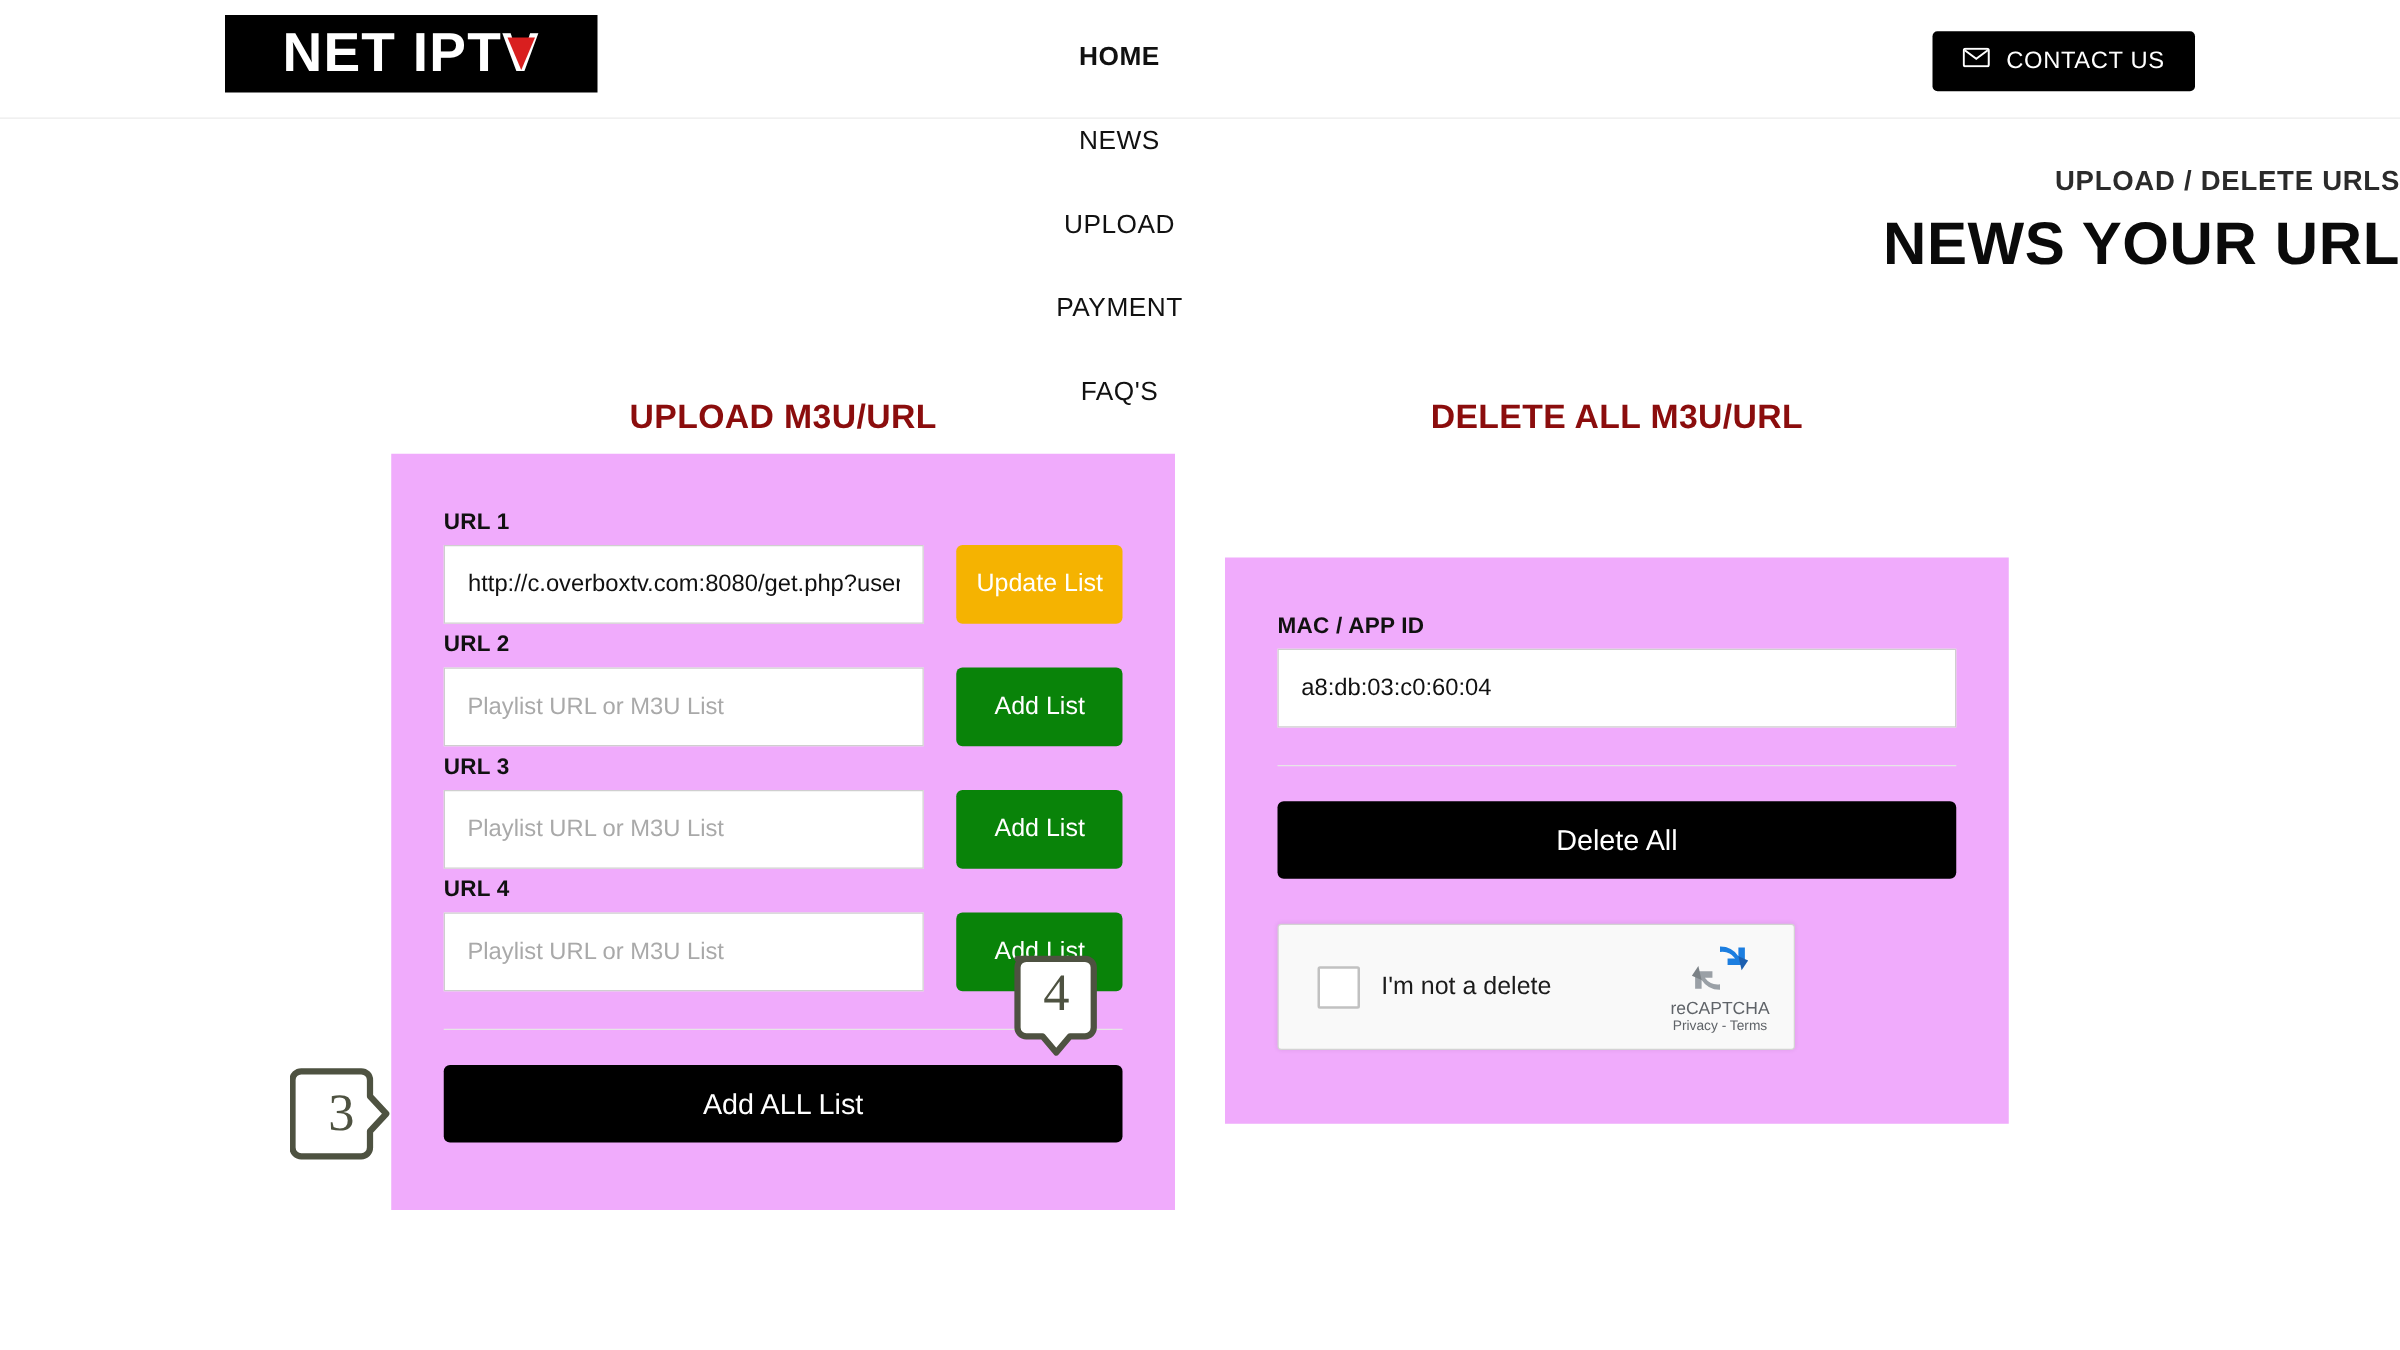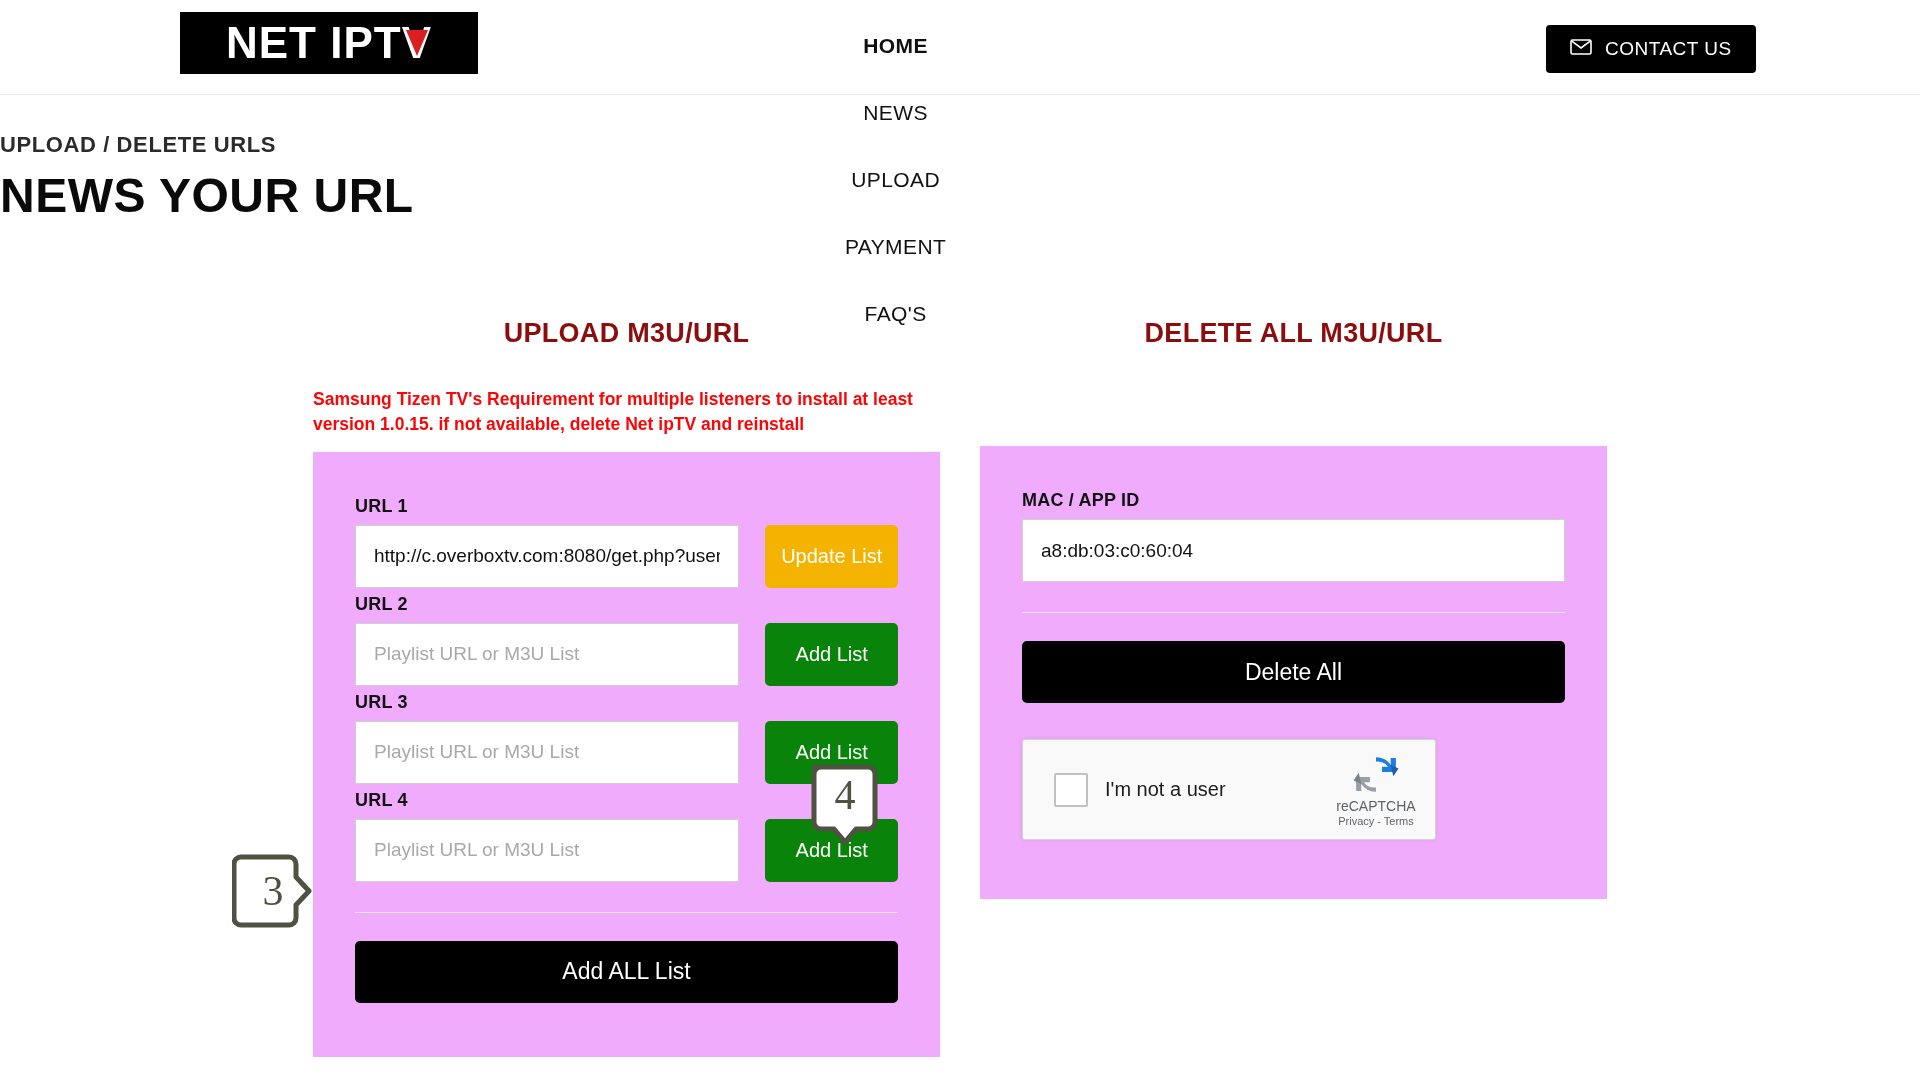--- a/index.html
+++ b/index.html
@@ -90,21 +90,21 @@
     gap: 13px;
     font-size: 19px;
     letter-spacing: 0.5px;
     cursor: pointer;
     font-family: "Liberation Sans", sans-serif;
     white-space: nowrap;
   }
   .env-icon { display: block; }
 
   
-  .page-heading { width: 1920px; text-align: left; margin-top: 37px; }
+  .page-heading { width: 1920px; text-align: right; margin-top: 37px; }
   .page-eyebrow {
     font-size: 22px;
     font-weight: bold;
     color: #2b2b2b;
     letter-spacing: 0.6px;
   }
   .page-title {
     font-size: 48px;
     font-weight: bold;
     color: #0a0a0a;
@@ -284,21 +284,20 @@
 <div class="page-heading">
   <div class="page-eyebrow">UPLOAD / DELETE URLS</div>
   <div class="page-title">NEWS YOUR URL</div>
 </div>
 
 <div class="columns">
 
   <div class="col-left">
     <div class="col-title">UPLOAD M3U/URL</div>
 
-    <div class="warning-text">Samsung Tizen TV's Requirement for multiple listeners to install at least version 1.0.15. if not available, delete Net ipTV and reinstall</div>
 
     <div class="panel panel-left">
 
       <div>
         <div class="field-label">URL 1</div>
         <div class="field-row">
           <input class="text-input" type="text" value="http://c.overboxtv.com:8080/get.php?user" style="">
           <button class="row-btn btn-update">Update List</button>
         </div>
       </div>
@@ -339,21 +338,21 @@
     <div class="panel panel-right">
       <div class="field-label">MAC / APP ID</div>
       <input class="text-input wide" type="text" value="a8:db:03:c0:60:04" style="">
 
       <div class="divider"></div>
 
       <button class="block-btn delete">Delete All</button>
 
       <div class="recaptcha">
         <div class="rc-check"></div>
-        <div class="rc-label">I'm not a user</div>
+        <div class="rc-label">I'm not a delete</div>
         <div class="rc-brand">
           <svg class="rc-logo" viewBox="0 0 60 52" xmlns="http://www.w3.org/2000/svg">
             <path d="M30 6 A20 20 0 0 1 47 15 L47 7 L53 7 L53 23 L37 23 L37 17 L44 17 A15 15 0 0 0 30 11 Z" fill="#1c7ee0"></path>
             <path d="M30 46 A20 20 0 0 1 13 37 L13 45 L7 45 L7 29 L23 29 L23 35 L16 35 A15 15 0 0 0 30 41 Z" fill="#9aa0a6"></path>
             <path d="M47 15 L56 19 L50 28 Z" fill="#1c5fb0"></path>
             <path d="M13 37 L4 33 L10 24 Z" fill="#7c8287"></path>
           </svg>
           <div class="rc-name">reCAPTCHA</div>
           <div class="rc-terms">Privacy - Terms</div>
         </div>

